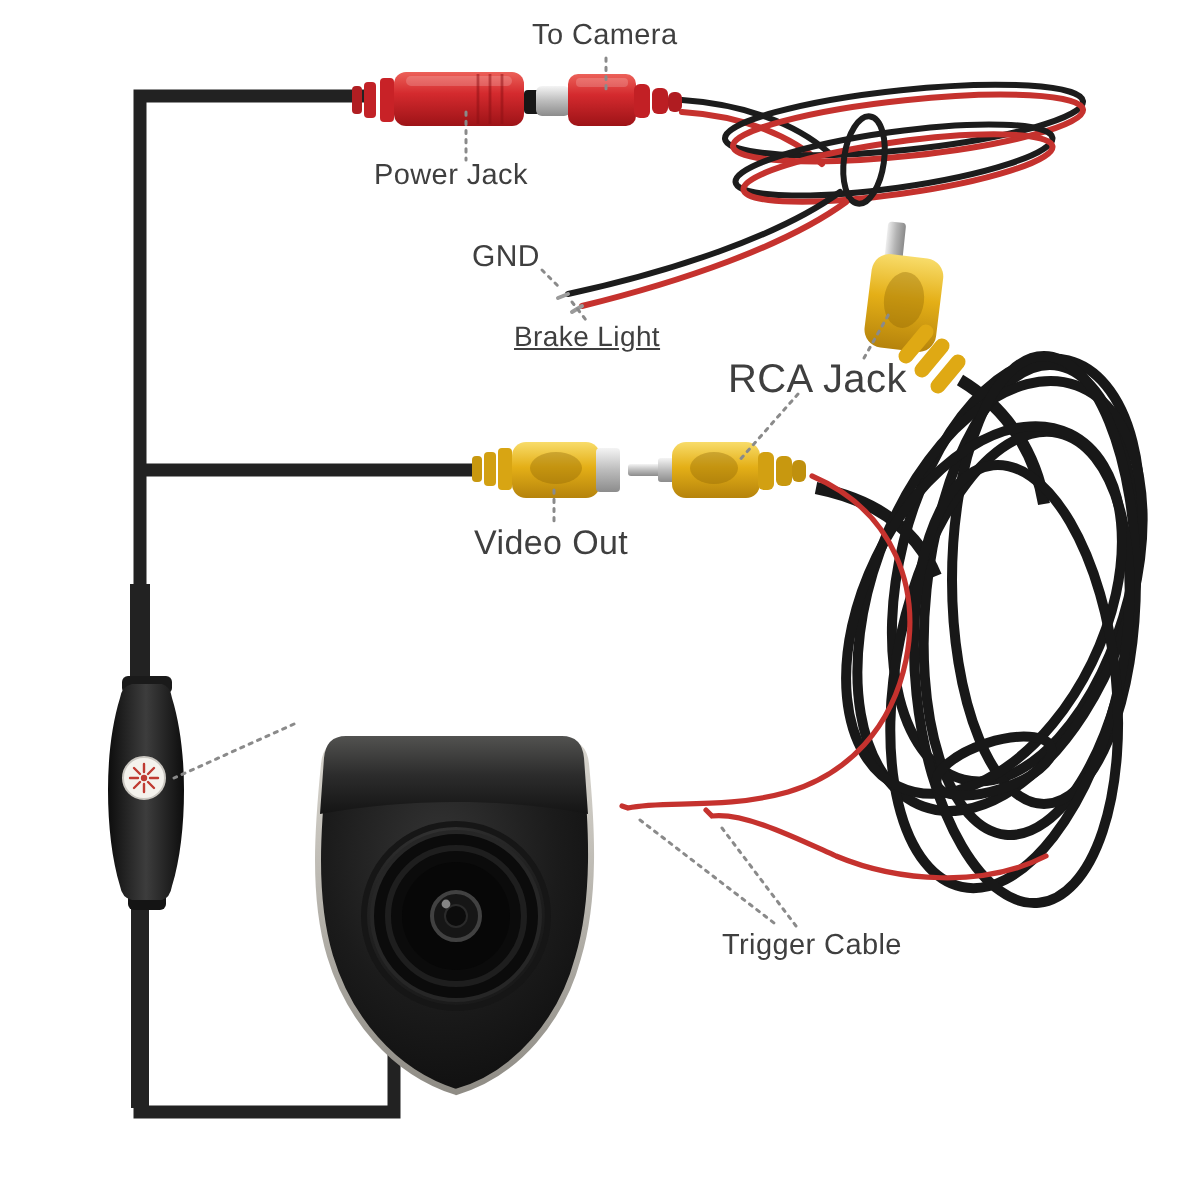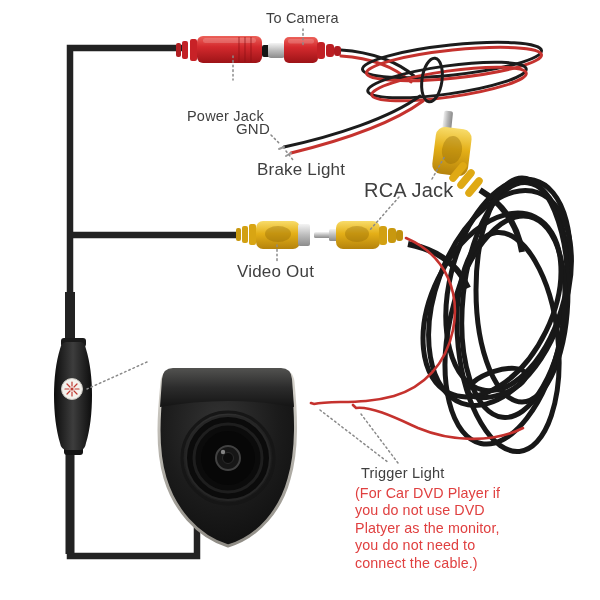--- a/index.html
+++ b/index.html
@@ -200,24 +200,19 @@
       <path d="M 432 179 L 445 156"></path>
       <path d="M 399 197 L 369 231"></path>
       <path d="M 277 245 L 277 262"></path>
       <path d="M 147 362 L 87 389"></path>
       <path d="M 320 410 L 389 463"></path>
       <path d="M 361 414 L 398 463"></path>
     </g>
   </svg>
 
   <div class="lbl" style="left:266px;top:11px;font-size:14.5px;">To Camera</div>
-  <div class="lbl" style="left:187px;top:81px;font-size:14.5px;margin-top:28px;">Power Jack</div>
+  <div class="lbl" style="left:187px;top:81px;font-size:14.5px;">Power Jack</div>
   <div class="lbl" style="left:236px;top:121px;font-size:15px;">GND</div>
-  <div class="lbl" style="left:257px;top:161px;font-size:17px;">Brake Light</div>
+  <div class="lbl" style="left:257px;top:161px;font-size:14px;text-decoration:underline;">Brake Light</div>
   <div class="lbl" style="left:364px;top:179px;font-size:20px;">RCA Jack</div>
   <div class="lbl" style="left:237px;top:263px;font-size:17px;">Video Out</div>
-  <div class="lbl" style="left:361px;top:466px;font-size:14.5px;">Trigger Light</div>
-  <div class="lbl-note" style="left:355px;top:485px;">(For Car DVD Player if
-you do not use DVD
-Platyer as the monitor,
-you do not need to
-connect the cable.)</div>
+  <div class="lbl" style="left:361px;top:466px;font-size:14.5px;">Trigger Cable</div>
 </div>
 
 </body></html>

